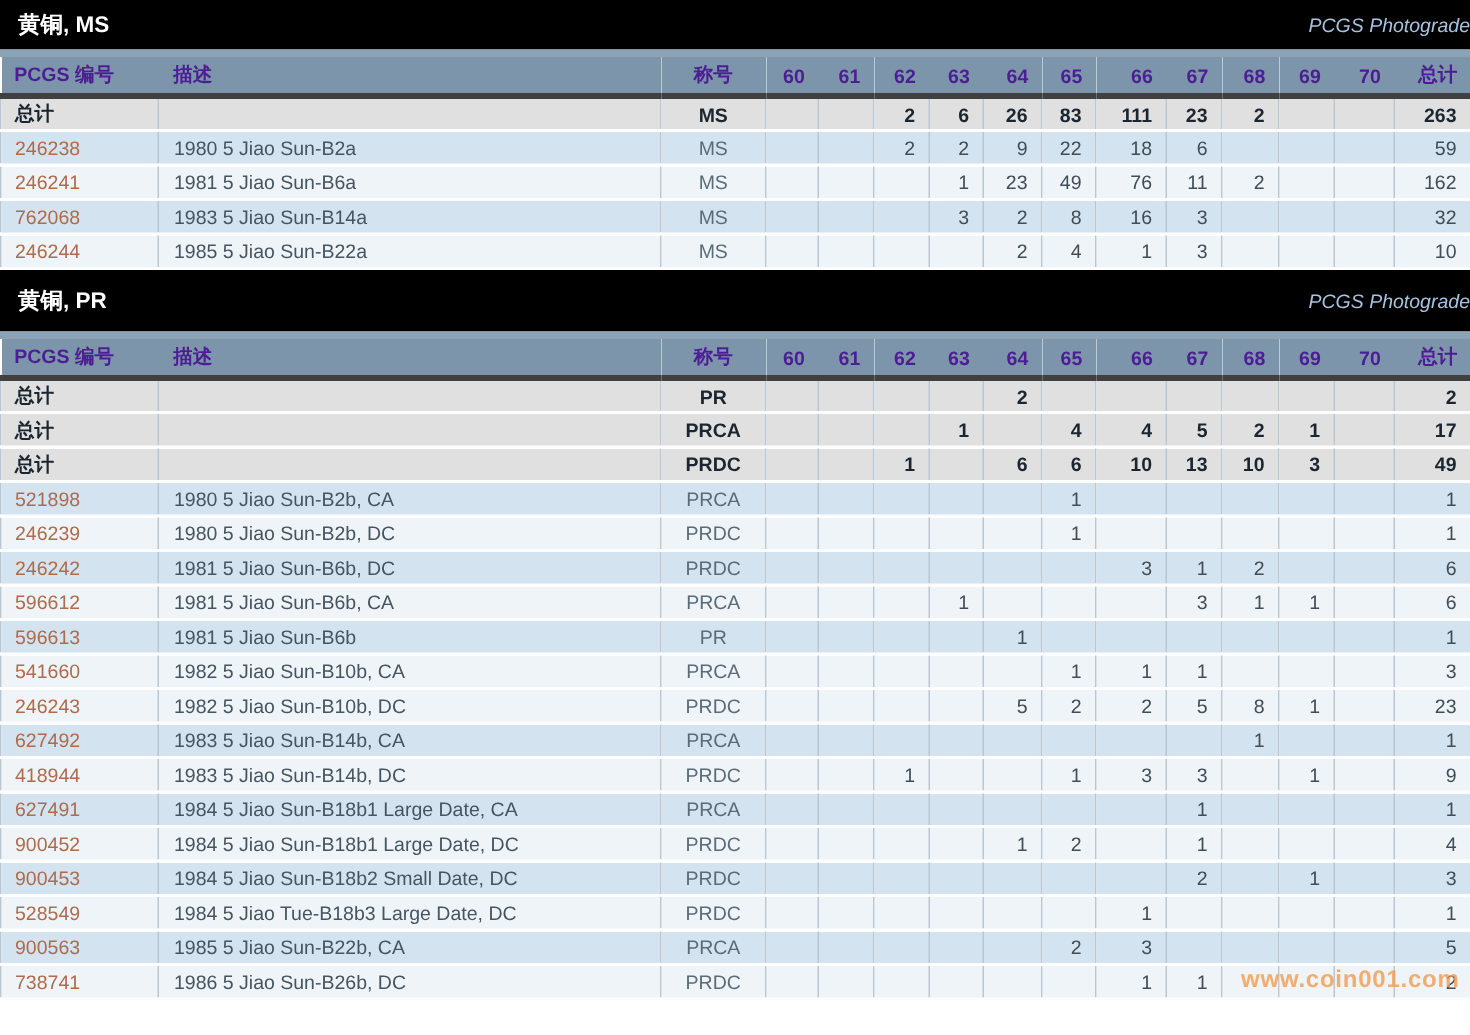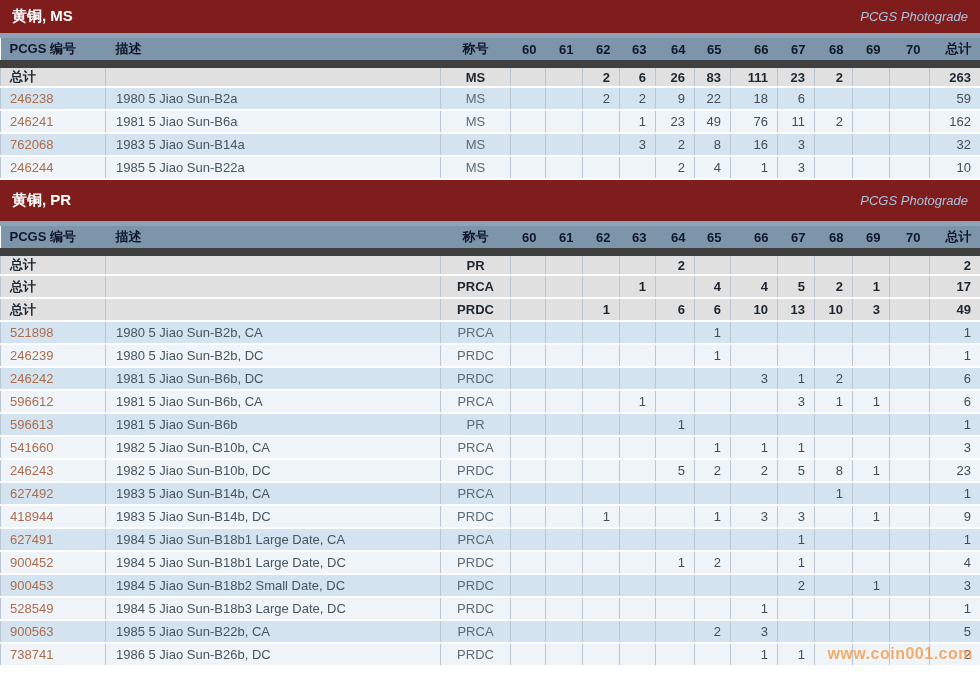--- a/index.html
+++ b/index.html
@@ -9,25 +9,25 @@
     width: 980px;
   }
   .page {
     position: relative;
     width: 980px;
     height: 690px;
     overflow: hidden;
     background: #ffffff;
   }
   .section-bar {
-    background: #7f1d1d;
+    background: #000000;
     display: flex;
     align-items: center;
     justify-content: space-between;
-    padding: 0 12px 0 12px;
+    padding: 0 0 0 12px;
   }
   .section:first-child .section-bar { height: 33px; }
   .section.second .section-bar { height: 41px; }
   .bar-title {
     color: #ffffff;
     font-weight: bold;
     font-size: 15px;
   }
   .photograde-link {
     color: #a7c3de;
@@ -40,26 +40,26 @@
     height: 5px;
     background: #8ba3b5;
   }
   table.pop-table {
     width: 980px;
     table-layout: fixed;
     border-collapse: collapse;
   }
   table.pop-table th {
     background: #7d95aa;
-    color: #0f172a;
+    color: #4c1d95;
     font-weight: bold;
     font-size: 13px;
     height: 26px;
     border: none;
-    border-bottom: 8px solid #404040;
+    border-bottom: 4px solid #404040;
     white-space: nowrap;
     overflow: hidden;
   }
   table.pop-table td {
     height: 23px;
     font-size: 13px;
     border: 1px solid #bac7d3;
     border-top: none;
     border-bottom: 2px solid #fdfdfd;
     white-space: nowrap;
@@ -528,21 +528,21 @@
               <td class="cell-grade"></td>
               <td class="cell-grade"></td>
               <td class="cell-grade">2</td>
               <td class="cell-grade"></td>
               <td class="cell-grade">1</td>
               <td class="cell-grade"></td>
               <td class="cell-total">3</td>
             </tr>
             <tr class="data-row even">
               <td class="cell-id"><a class="id-link">528549</a></td>
-              <td class="cell-desc">1984 5 Jiao Sun-B18b3 Large Date, DC</td>
+              <td class="cell-desc">1984 5 Jiao Tue-B18b3 Large Date, DC</td>
               <td class="cell-desig">PRDC</td>
               <td class="cell-grade"></td>
               <td class="cell-grade"></td>
               <td class="cell-grade"></td>
               <td class="cell-grade"></td>
               <td class="cell-grade"></td>
               <td class="cell-grade"></td>
               <td class="cell-grade">1</td>
               <td class="cell-grade"></td>
               <td class="cell-grade"></td>

